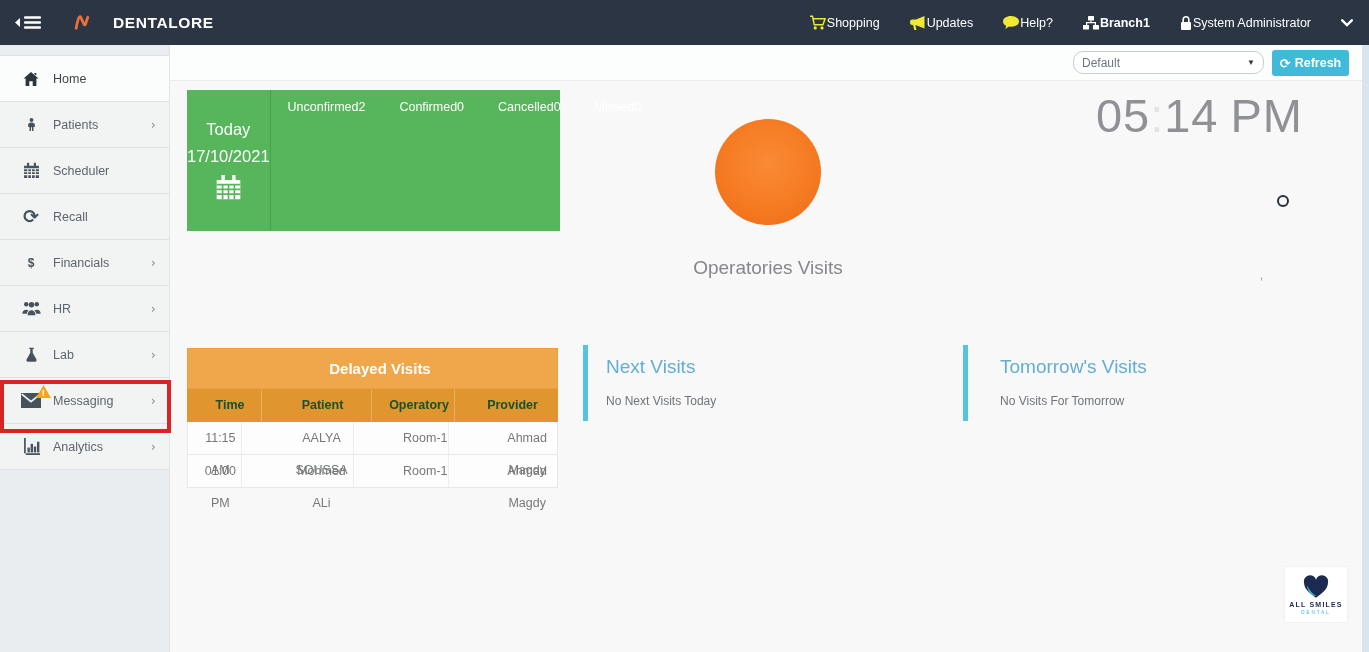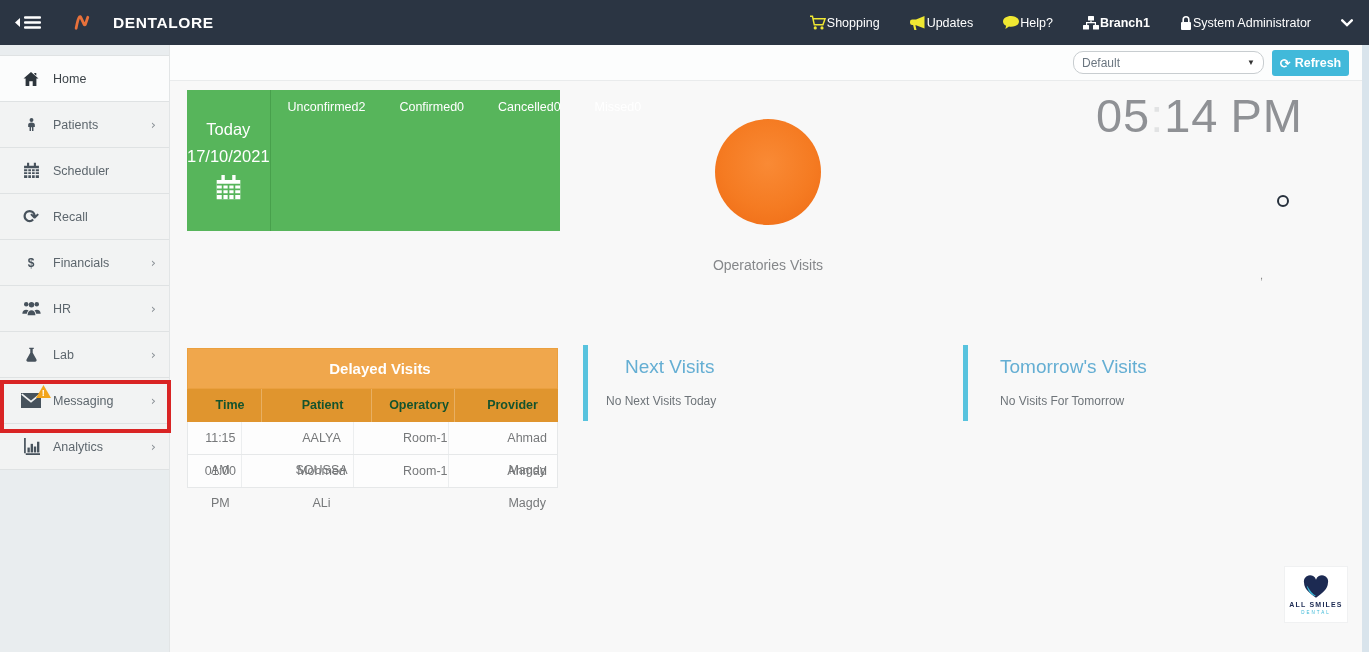--- a/index.html
+++ b/index.html
@@ -41,21 +41,21 @@
   
   .green-card { position:absolute; left:187px; top:90px; width:373px; height:141px; background:#57b55b; display:flex; color:#fff; }
   .gc-left { width:157px; border-right:1px solid #48a04c; display:flex; flex-direction:column; align-items:center; justify-content:center; gap:8px; }
   .gc-title, .gc-date { font-size:16.5px; }
   .gc-stats { flex:1; display:flex; flex-direction:row; justify-content:space-around; padding:10px 0; }
   .stat-row { display:flex; justify-content:space-between; padding:0 17px; font-size:12.5px; }
 
   
   .bubble { position:absolute; left:715px; top:119px; width:106px; height:106px; border-radius:50%; cursor:pointer;
             background:radial-gradient(circle at 50% 42%, #f98a35 0%, #f57b22 55%, #ee6a14 100%); }
-  .bubble-label { position:absolute; left:640px; top:257px; width:256px; text-align:center; font-size:14px; color:#85878a; }
+  .bubble-label { position:absolute; left:640px; top:257px; width:256px; text-align:center; font-size:19px; color:#85878a; }
   .small-ring { position:absolute; left:1277px; top:195px; width:12px; height:12px; border:2.5px solid #27313d; border-radius:50%; }
   .stray { position:absolute; left:1260px; top:269px; font-size:11px; color:#8a8a8a; }
 
   
   .clock { position:absolute; right:66px; top:88px; font-size:47px; color:#8f9195; letter-spacing:1px; }
   .clock .sep { color:#e2e3e4; }
   .clock .period { margin-left:12px; }
 
   
   .delayed { position:absolute; left:187px; top:348px; width:371px;text-align:center; }
@@ -337,21 +337,21 @@
     </div>
     <div class="dv-row">
       <span class="c c0">01:00 PM</span>
       <span class="c c1">Mohmed ALi</span>
       <span class="c c2">Room-1</span>
       <span class="c c3">Ahmad Magdy</span>
     </div>
   </div>
 
   <div class="v-bar" style="left:583px;"></div>
-  <div class="v-title" style="left:606px;margin-left:19px;">Next Visits</div>
+  <div class="v-title" style="left:606px;">Next Visits</div>
   <div class="v-msg" style="left:606px;">No Next Visits Today</div>
 
   <div class="v-bar" style="left:963px;"></div>
   <div class="v-title" style="left:1000px;">Tomorrow's Visits</div>
   <div class="v-msg" style="left:1000px;">No Visits For Tomorrow</div>
 
   <div class="logo-card">
     <svg width="26" height="24" viewBox="0 0 24 22">
       <path d="M12 21 C6 16.5 1 12.5 1 7.3 A5.6 5.6 0 0 1 12 4.4 A5.6 5.6 0 0 1 23 7.3 C23 12.5 18 16.5 12 21z" fill="#1c2a52"></path>
       <path d="M4.2 10.5 C6.2 14.2 8.9 17.2 12 19.4 C8 19 4.6 15.3 3.4 9.5z" fill="#39b7d6"></path>

